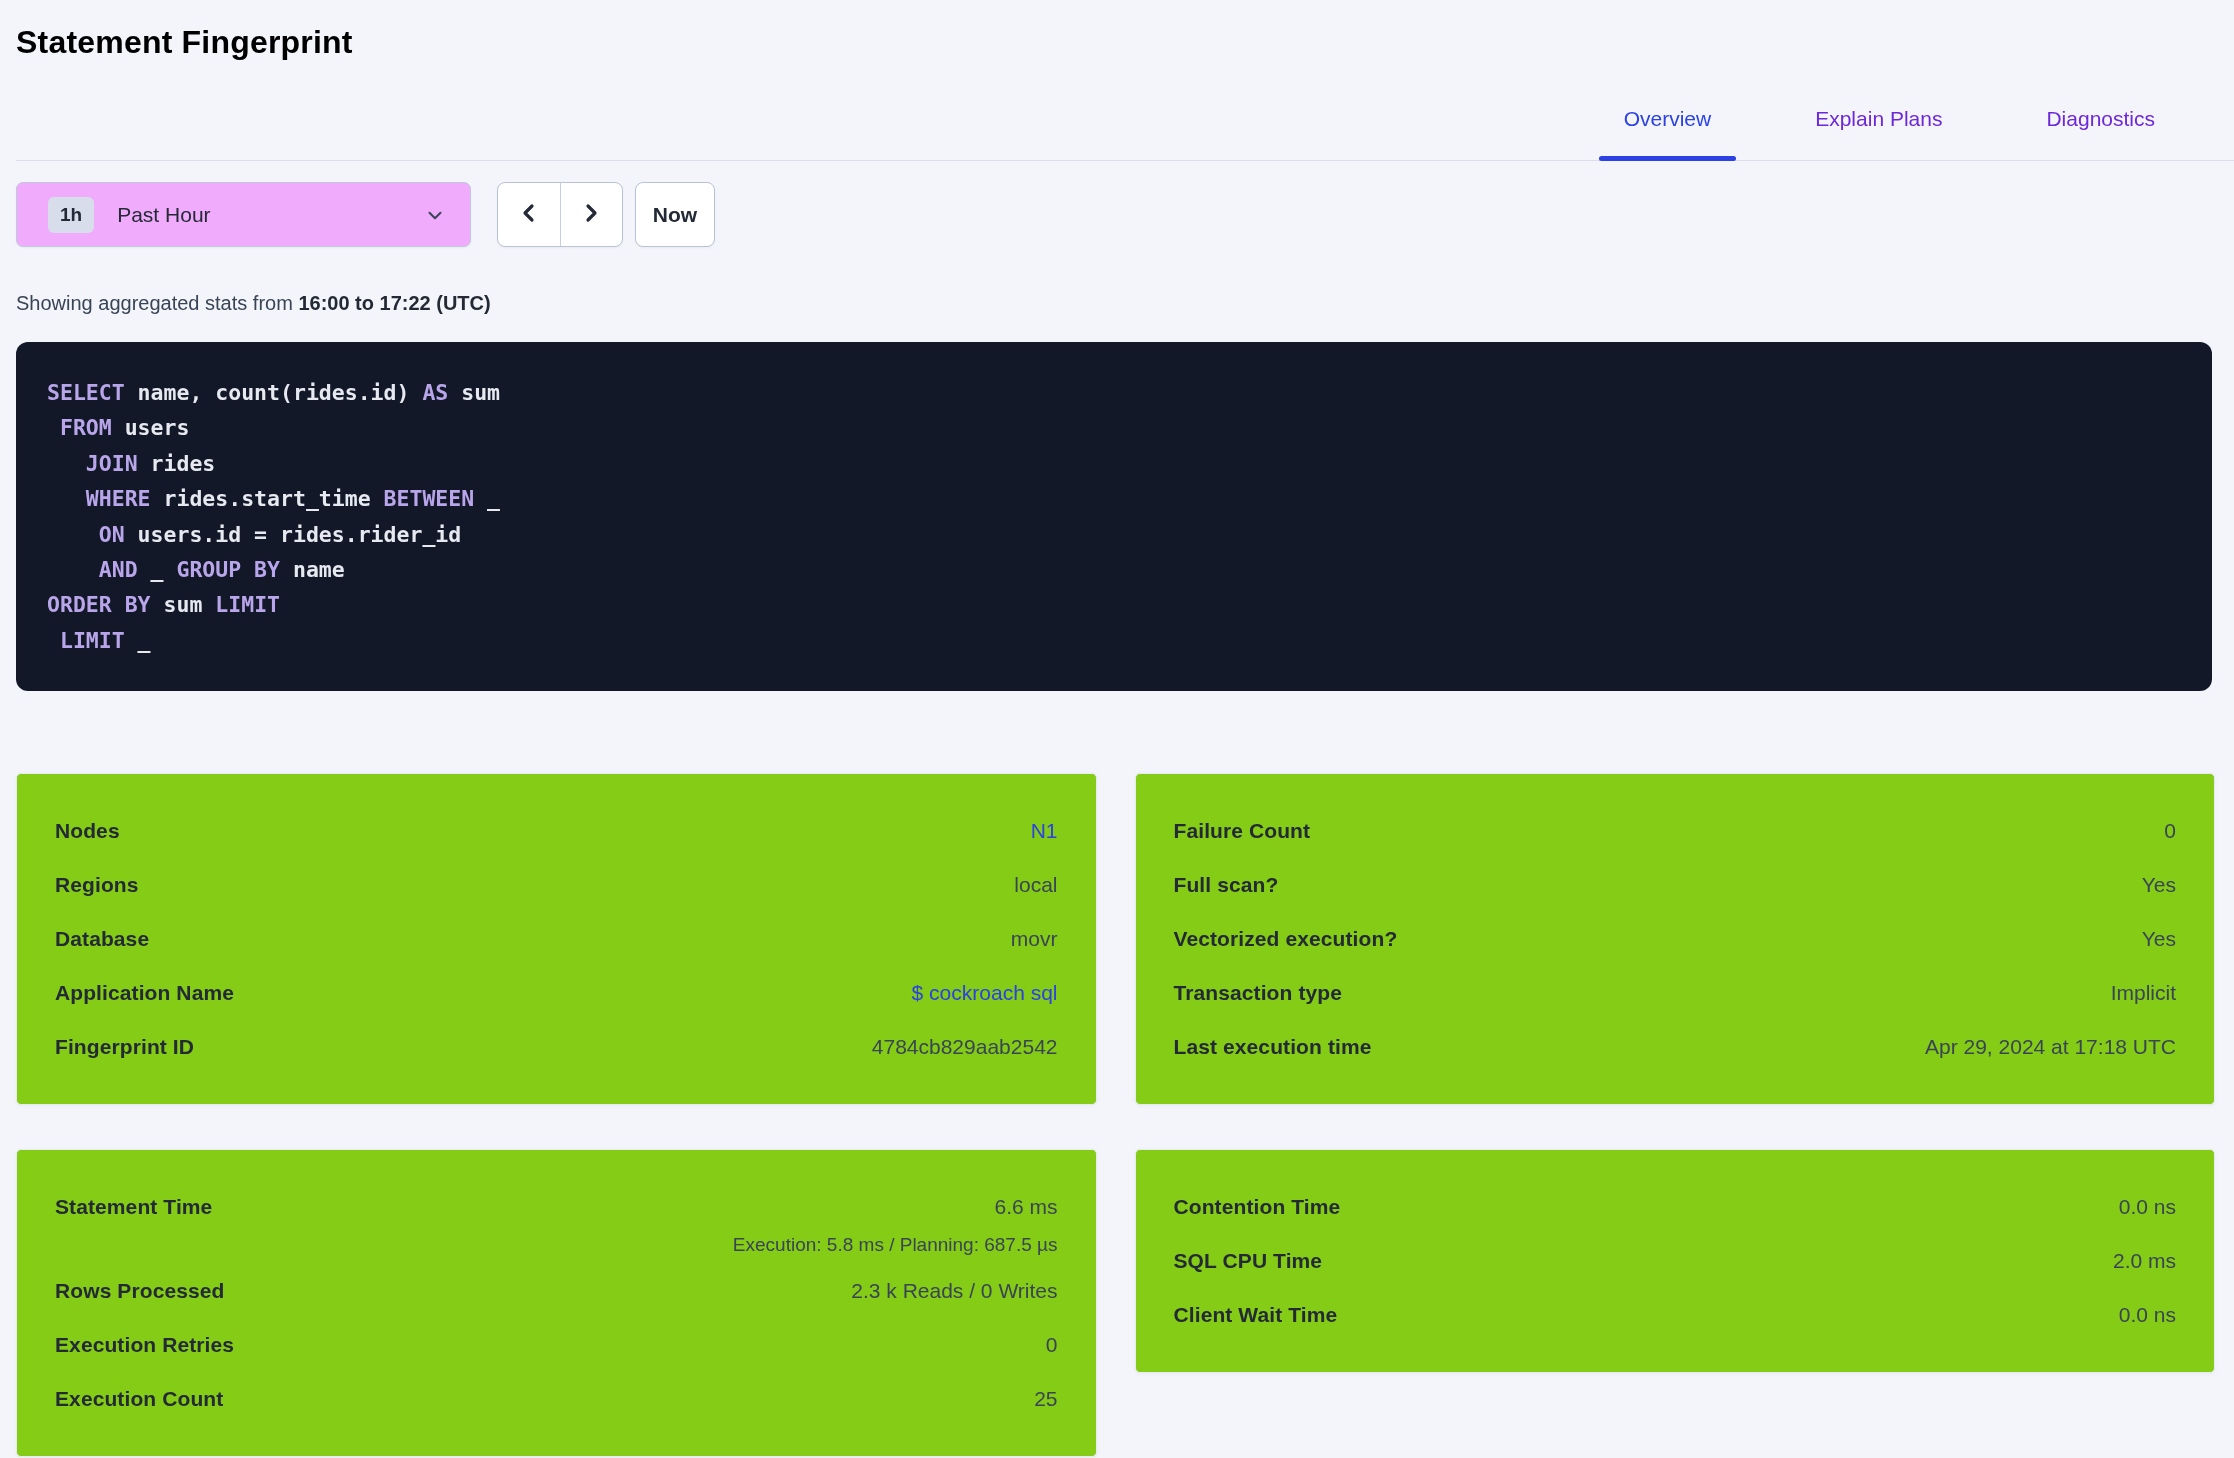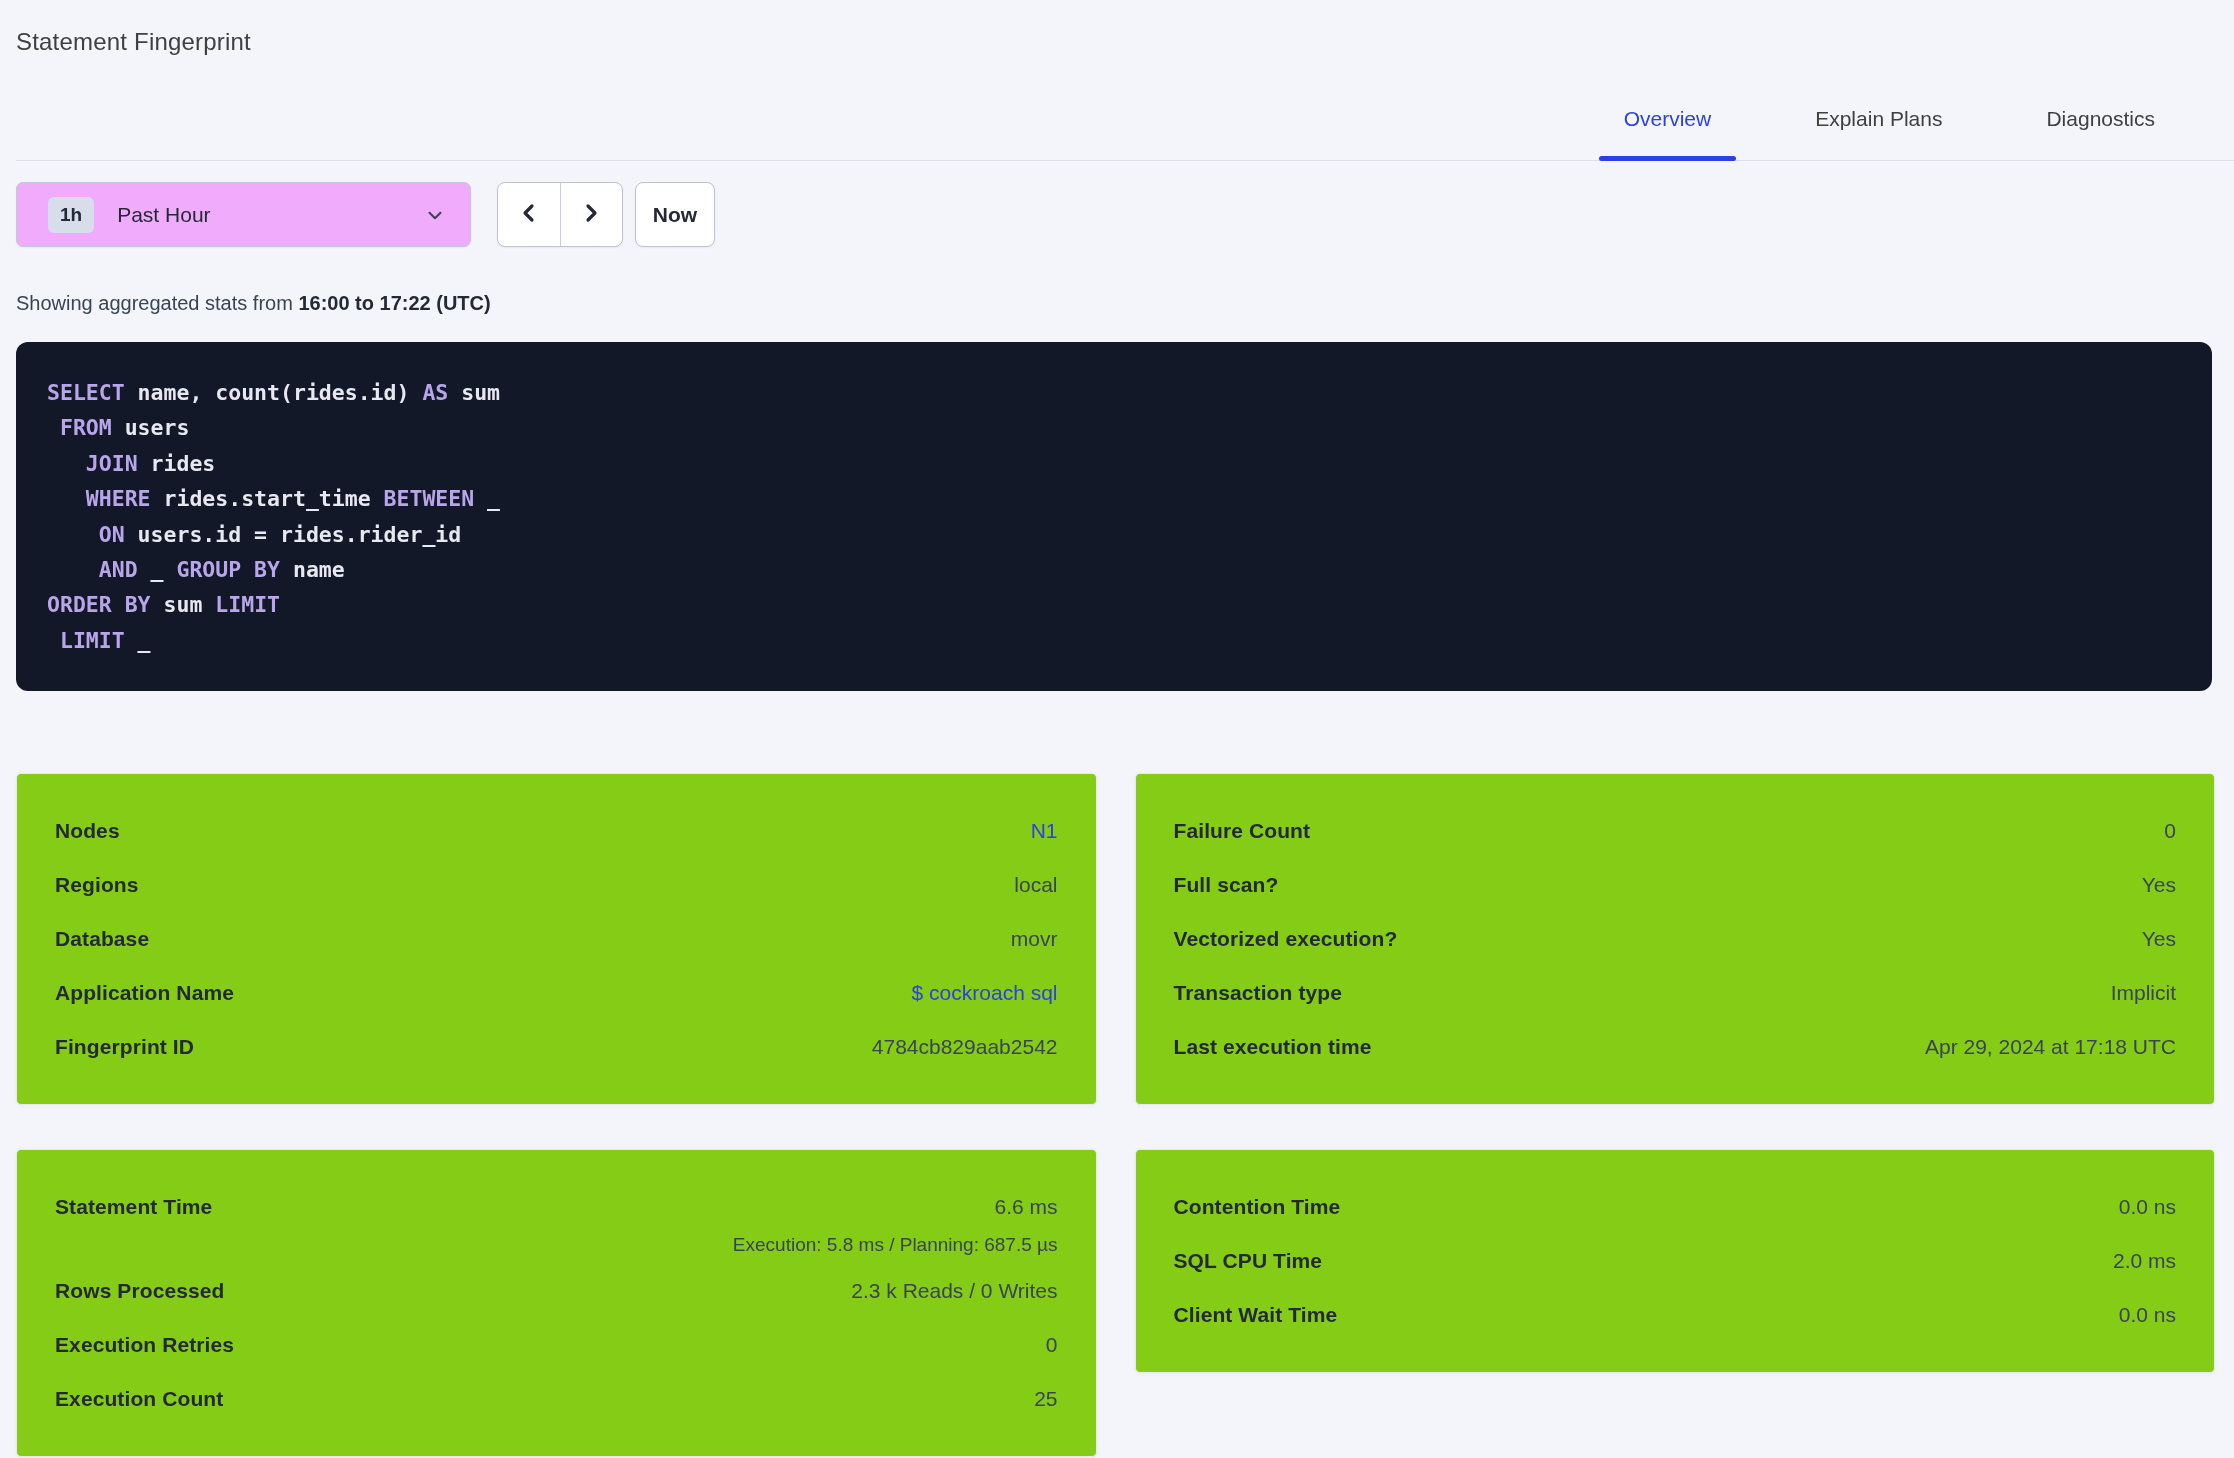--- a/index.html
+++ b/index.html
@@ -6,24 +6,24 @@
   html,body { margin:0; padding:0; }
   body {
     width:2234px; height:1458px; overflow:hidden;
     background:#f3f5fa;
     font-family:"Liberation Sans", sans-serif;
     color:#242a35;
   }
   .page { width:2234px; height:1458px; padding:24px 0 0 16px; position:relative; }
 
   
-  h1.title { font-size:24px; line-height:36px; font-weight:400; color:#404040; letter-spacing:.2px; }
+  h1.title { font-size:32px; line-height:36px; font-weight:700; color:#000000; letter-spacing:.2px; }
 
   .tabs { margin-top:45px; border-bottom:1px solid #dcdfe9; display:flex; margin-right:0;justify-content:flex-end; }
-  .tab { position:relative; padding:0 25px 27px 25px; margin-right:54px; font-size:21px; line-height:28px; color:#404040; cursor:pointer; }
+  .tab { position:relative; padding:0 25px 27px 25px; margin-right:54px; font-size:21px; line-height:28px; color:#6d28d9; cursor:pointer; }
   .tab.active { color:#2b41e3; }
   .tab.active::after { content:""; position:absolute; left:0; right:0; bottom:-1px; height:5px; background:#2b41e3; border-radius:3px; }
 
   
   .controls { margin-top:21px; display:flex; align-items:stretch; height:65px; }
   .time-dropdown {
     width:455px; background:#f0abfc; border:1px solid #c1c8da; border-radius:7px;
     display:flex; align-items:center; padding:0 24px 0 31px; cursor:pointer;
     box-shadow:0 1px 2px rgba(50,60,90,.05);
   }

